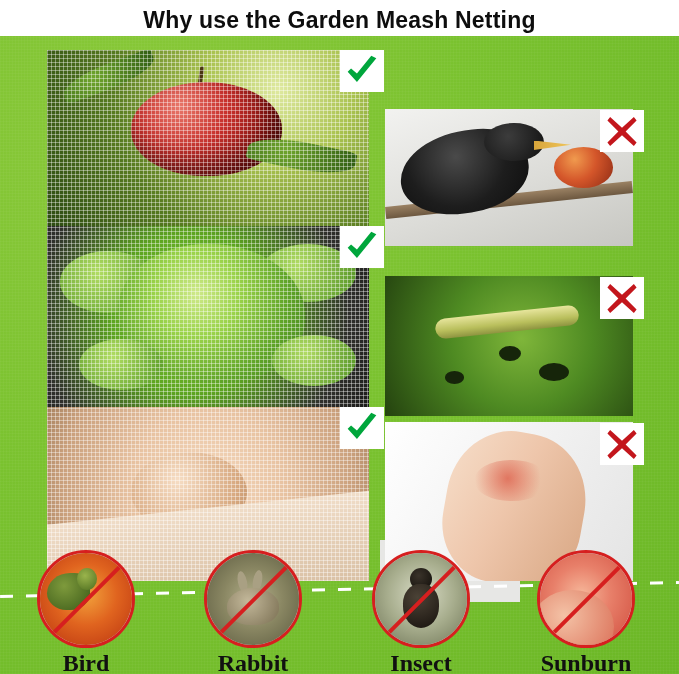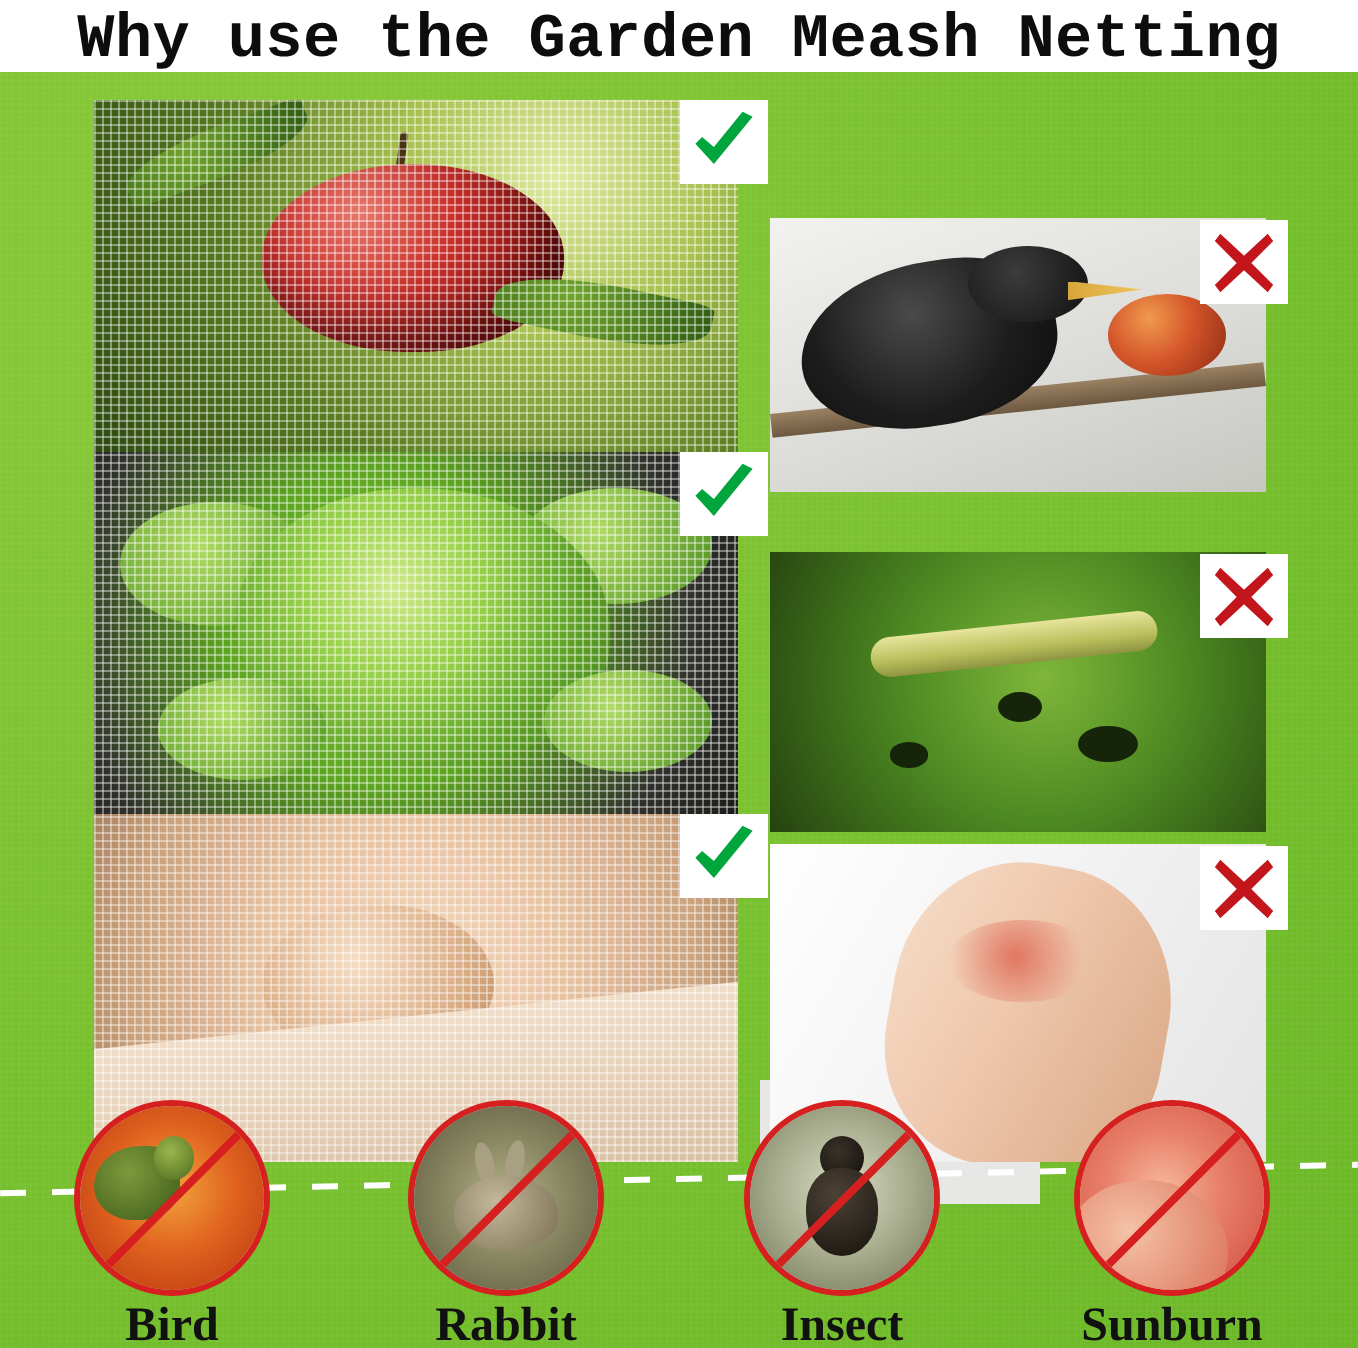--- a/index.html
+++ b/index.html
@@ -44,23 +44,23 @@
     position: absolute;
     left: 0; top: 0;
     width: 679px;
     height: 40px;
     display: flex;
     align-items: center;
     justify-content: center;
     z-index: 6;
   }
   .title-text {
-    font-family: Liberation Mono, monospace;
+    font-family: Liberation Sans, sans-serif;
     font-weight: bold;
-    font-size: 31px;
+    font-size: 23px;
     letter-spacing: .2px;
     color: #0d0d0d;
     white-space: nowrap;
     text-shadow: 0 1px 0 rgba(255,255,255,.55);
   }
 
   
   .grid {
     position: absolute;
     left: 0;

